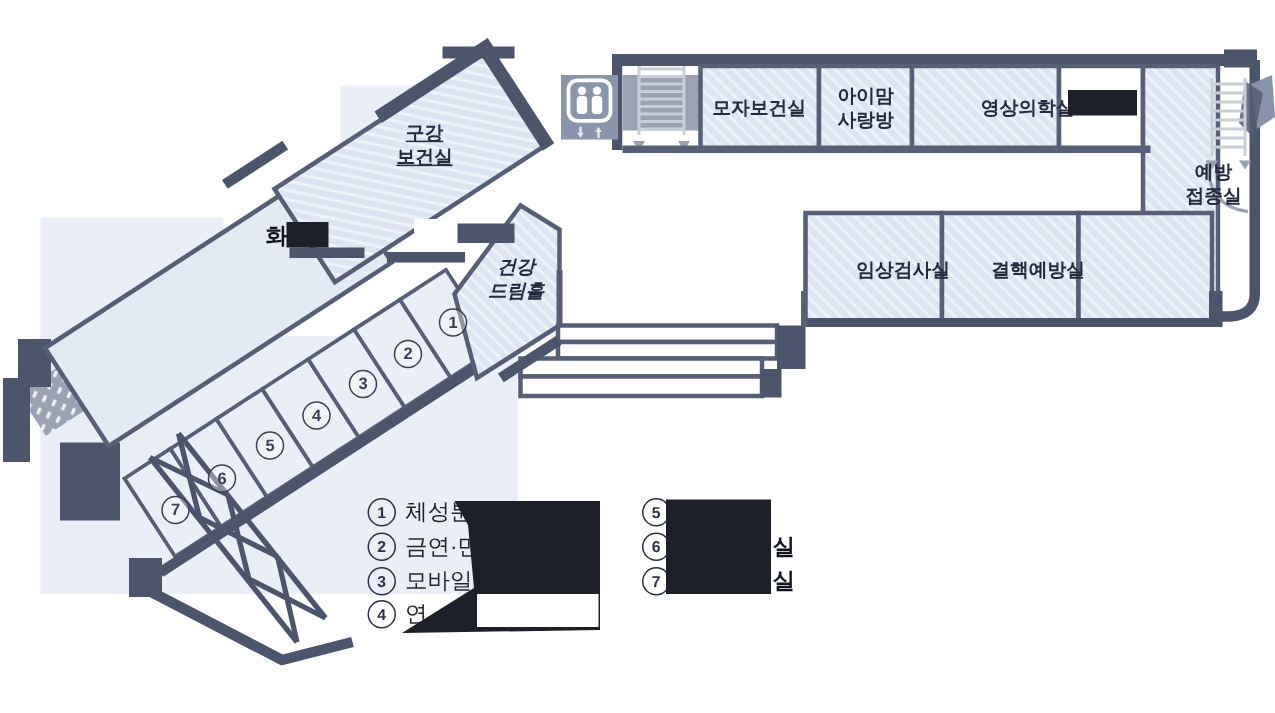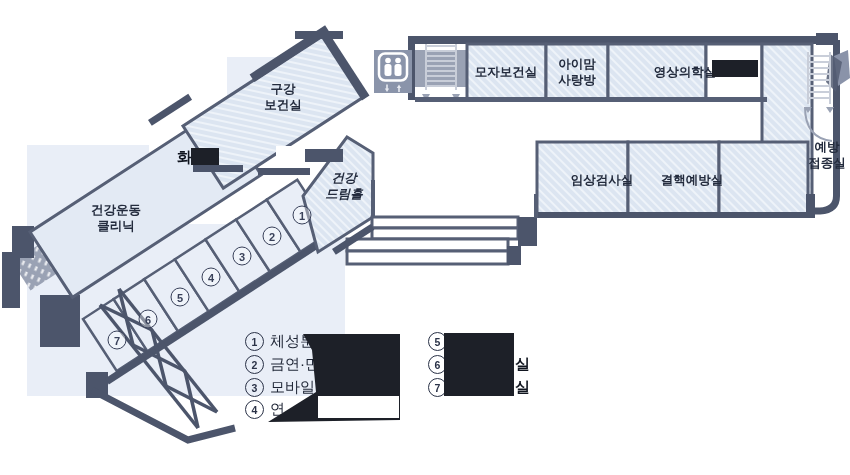--- a/index.html
+++ b/index.html
@@ -200,41 +200,37 @@
   <div class="lab" style="left:506px;top:72px;">
       <span>모자보건실</span>
     </div>
   <div class="lab" style="left:577px;top:72px;">
       <span>아이맘</span>
       <span>사랑방</span>
     </div>
   <div class="lab" style="left:657px;top:72px;margin-left:28px;">
       <span>영상의학실</span>
     </div>
-  <div class="lab" style="left:827px;top:123px;margin-top:32px;">
+  <div class="lab" style="left:809px;top:123px;">
       <span>예방</span>
       <span>접종실</span>
     </div>
   <div class="lab" style="left:582px;top:180px;margin-left:20px;">
       <span>임상검사실</span>
     </div>
   <div class="lab" style="left:692px;top:180px;">
       <span>결핵예방실</span>
     </div>
-  <div class="lab" style="left:283px;top:97px;">
+  <div class="lab" style="left:283px;top:97px;text-decoration:underline;">
       <span>구강</span>
       <span>보건실</span>
     </div>
   <div class="lab" style="left:344px;top:186px;font-style:italic;">
       <span>건강</span>
       <span>드림홀</span>
-    </div>
-  <div class="lab" style="left:116px;top:218px;">
-      <span>건강운동</span>
-      <span>클리닉</span>
     </div>
   <div class="hwa">화</div>
 
   <div class="circ" style="left:302px;top:215px;">1</div>
   <div class="circ" style="left:272px;top:236px;">2</div>
   <div class="circ" style="left:242px;top:256px;">3</div>
   <div class="circ" style="left:211px;top:277px;">4</div>
   <div class="circ" style="left:180px;top:297px;">5</div>
   <div class="circ" style="left:148px;top:319px;">6</div>
   <div class="circ" style="left:117px;top:340px;">7</div>

